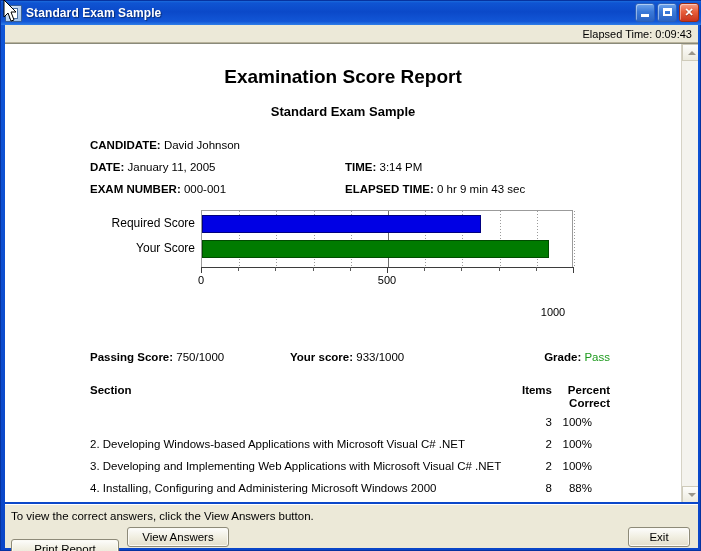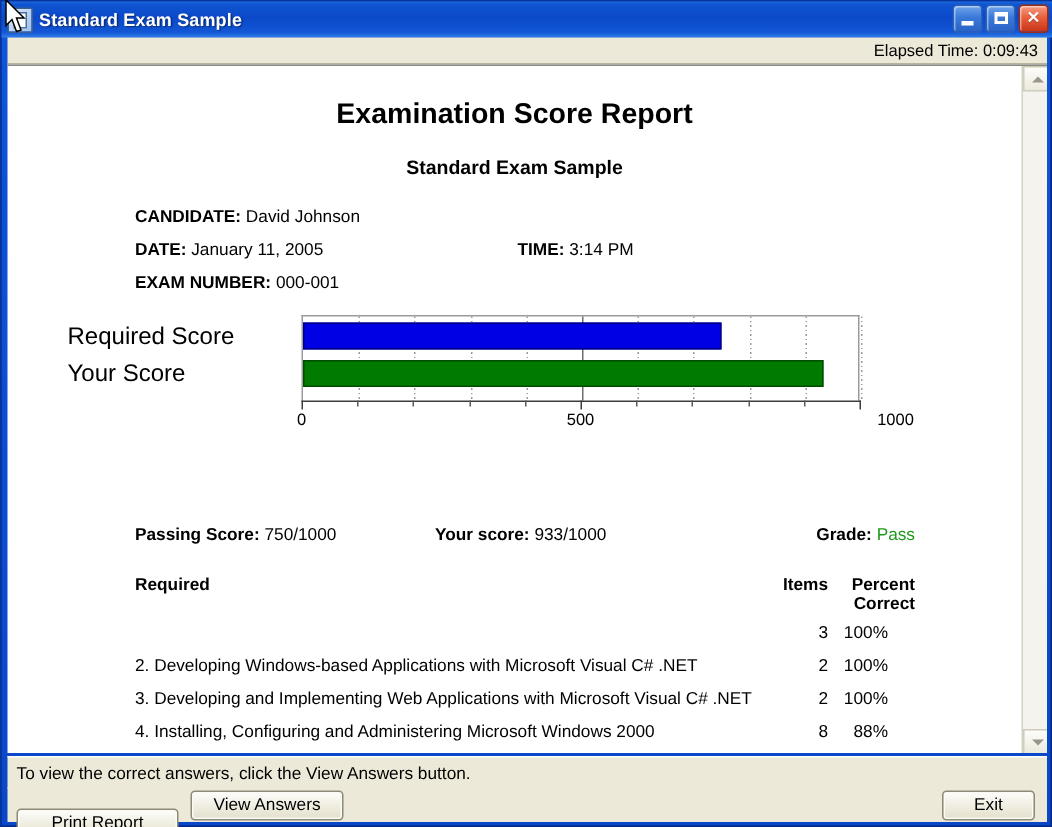--- a/index.html
+++ b/index.html
@@ -99,22 +99,22 @@
     font-size:13px;font-weight:bold;color:#000;
   }
   .info{position:absolute;left:85px;top:95px;width:500px;font-size:11.5px;color:#000;}
   .info-row{position:relative;height:22px;}
   .info-col-a{position:absolute;left:0;top:0;white-space:nowrap;}
   .info-col-b{position:absolute;left:255px;top:0;white-space:nowrap;}
   .lbl{font-weight:bold;}
   
   .chart{position:absolute;left:0;top:160px;width:676px;height:130px;}
   .cat-label{
-    position:absolute;right:486px;width:150px;text-align:left;
-    font-size:16px;color:#000;white-space:nowrap;
+    position:absolute;right:486px;width:150px;text-align:right;
+    font-size:12px;color:#000;white-space:nowrap;
   }
   .plot{
     position:absolute;left:196px;top:6px;width:372px;height:57px;
     border:1px solid #9b9b9b;border-bottom:none;box-sizing:border-box;
     background:#ffffff;
   }
   .grid{position:absolute;left:0;top:0;width:100%;height:100%;}
   .gl{position:absolute;top:0;bottom:0;width:1px;
       background:repeating-linear-gradient(180deg,#9b9b9b 0 1px,transparent 1px 3px);}
   .gl.major{background:#6e6e6e;}
@@ -217,20 +217,24 @@
           </div>
           <div class="info-col-b">
             <span class="lbl">TIME:</span>
             <span>3:14 PM</span>
           </div>
         </div>
         <div class="info-row">
           <div class="info-col-a">
             <span class="lbl">EXAM NUMBER:</span>
             <span>000-001</span>
+          </div>
+          <div class="info-col-b">
+            <span class="lbl">ELAPSED TIME:</span>
+            <span>0 hr 9 min 43 sec</span>
           </div>
         </div>
       </div>
 
       <div class="chart">
         <div class="cat-label" id="cat0" style="top:12px;">Required Score</div>
         <div class="cat-label" id="cat1" style="top:37px;">Your Score</div>
 
         <div class="plot">
           <div class="grid" id="chart-grid">
@@ -256,42 +260,42 @@
             <div class="tick" style="left: 270.4px;"></div>
             <div class="tick" style="left: 307.6px;"></div>
             <div class="tick" style="left: 344.8px;"></div>
             <div class="tick major" style="left: 382px;"></div>
             <div class="tick-label" style="left: 382px;">500</div>
             <div class="tick" style="left: 419.2px;"></div>
             <div class="tick" style="left: 456.4px;"></div>
             <div class="tick" style="left: 493.6px;"></div>
             <div class="tick" style="left: 530.8px;"></div>
             <div class="tick major" style="left: 568px;"></div>
-            <div class="tick-label" style="left: 592px;">1000</div>
+            <div class="tick-label" style="left: 548px; margin-top: 32px;">1000</div>
           </div>
       </div>
 
       <div class="scoreline">
         <div class="sl-a">
           <span class="lbl">Passing Score:</span>
           <span>750/1000</span>
         </div>
         <div class="sl-b">
           <span class="lbl">Your score:</span>
           <span>933/1000</span>
         </div>
         <div class="sl-c">
           <span class="lbl">Grade:</span>
           <span class="pass">Pass</span>
         </div>
       </div>
 
       <div class="tbl">
         <div class="th">
-          <div class="th-section">Required</div>
+          <div class="th-section">Section</div>
           <div class="th-items">Items</div>
           <div class="th-percent">
             <div>Percent</div>
             <div>Correct</div>
           </div>
         </div>
         <div id="table-rows">
             <div class="trow">
               <div class="td-items">3</div>
               <div class="td-pct">100%</div>

